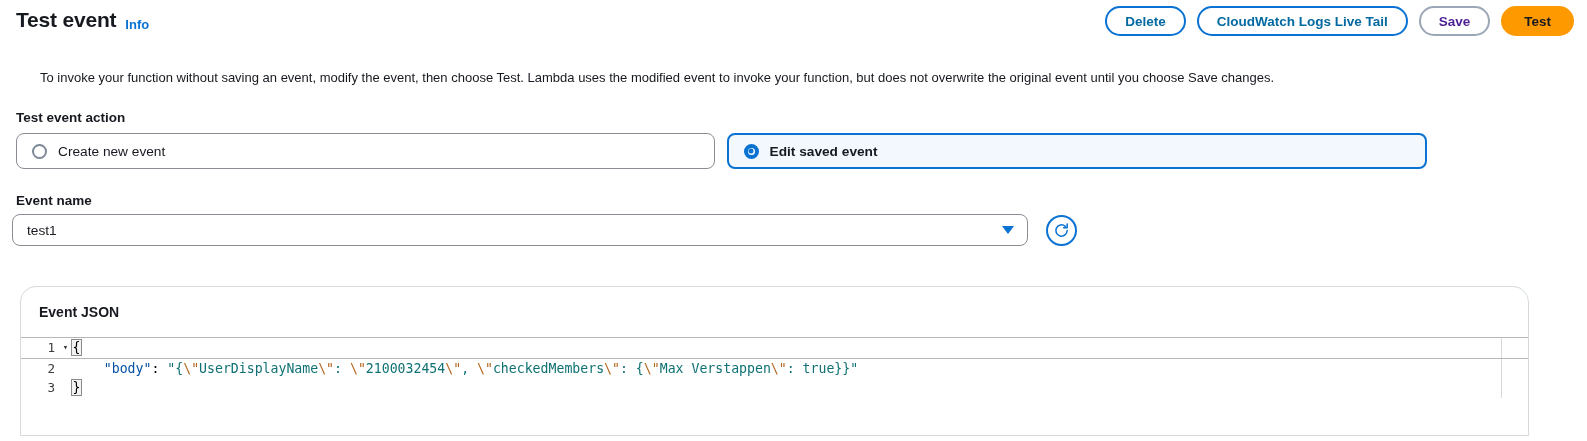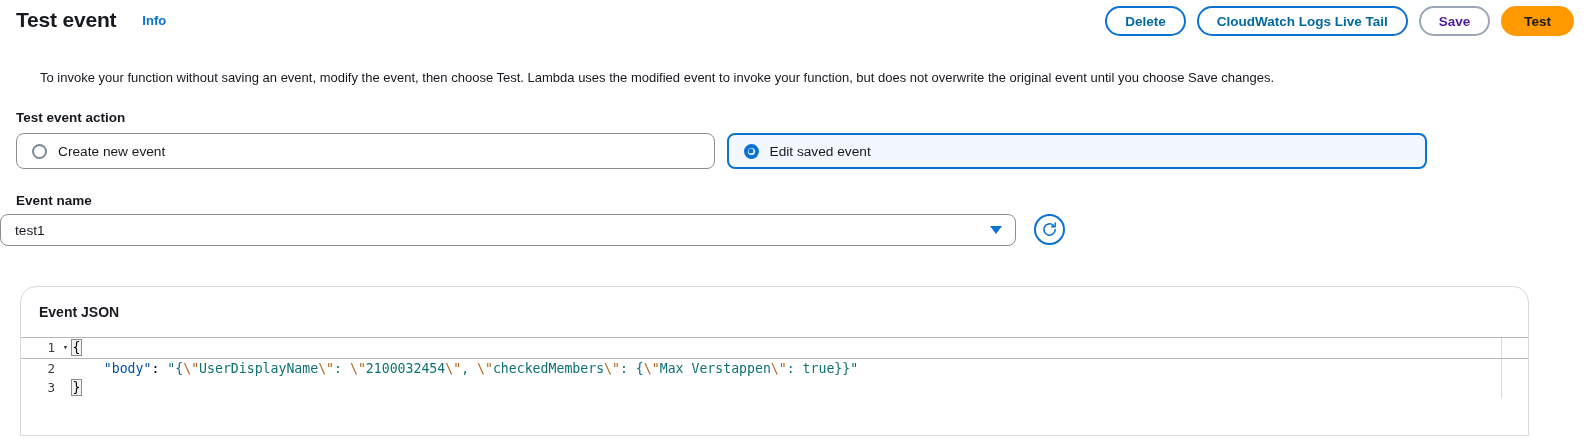--- a/index.html
+++ b/index.html
@@ -22,22 +22,22 @@
     left: 0; top: 0;
     width: 1587px;
     height: 44px;
     display: flex;
     align-items: center;
   }
   .page-title-wrap {
     position: absolute;
     left: 16px; top: 8px;
     display: flex;
-    align-items: center;
-    gap: 26px;
+    align-items: flex-end;
+    gap: 9px;
   }
   .page-title {
     font-size: 21px;
     font-weight: bold;
     letter-spacing: -0.2px;
     color: #16191f;
   }
   .info-link {
     font-size: 13px;
     font-weight: bold;
@@ -119,20 +119,21 @@
     display: flex;
     align-items: center;
     padding-left: 15px;
     cursor: pointer;
     background: #ffffff;
     border: 1px solid #8c8c94;
   }
   .radio-tile.selected {
     border: 2px solid #0972d3;
     background: #f2f8fd;
+    font-weight: bold;
   }
   .radio-mark {
     width: 15px; height: 15px;
     border-radius: 50%;
     border: 2px solid #7d8998;
     box-sizing: border-box;
     background: #ffffff;
     margin-right: 11px;
     flex: 0 0 auto;
   }
@@ -151,23 +152,23 @@
     background: #0972d3;
   }
   .radio-label {
     font-size: 13.7px;
     color: #16191f;
   }
 
   
   .select-row {
     position: absolute;
-    left: 0; top: 214px;
-    display: flex;
-    align-items: flex-start;
+    left: 12px; top: 214px;
+    display: flex;
+    align-items: flex-end;
     gap: 18px;
   }
   .select-box {
     width: 1016px;
     height: 32px;
     border: 1px solid #8c8c94;
     border-radius: 8px;
     background: #ffffff;
     display: flex;
     align-items: center;

